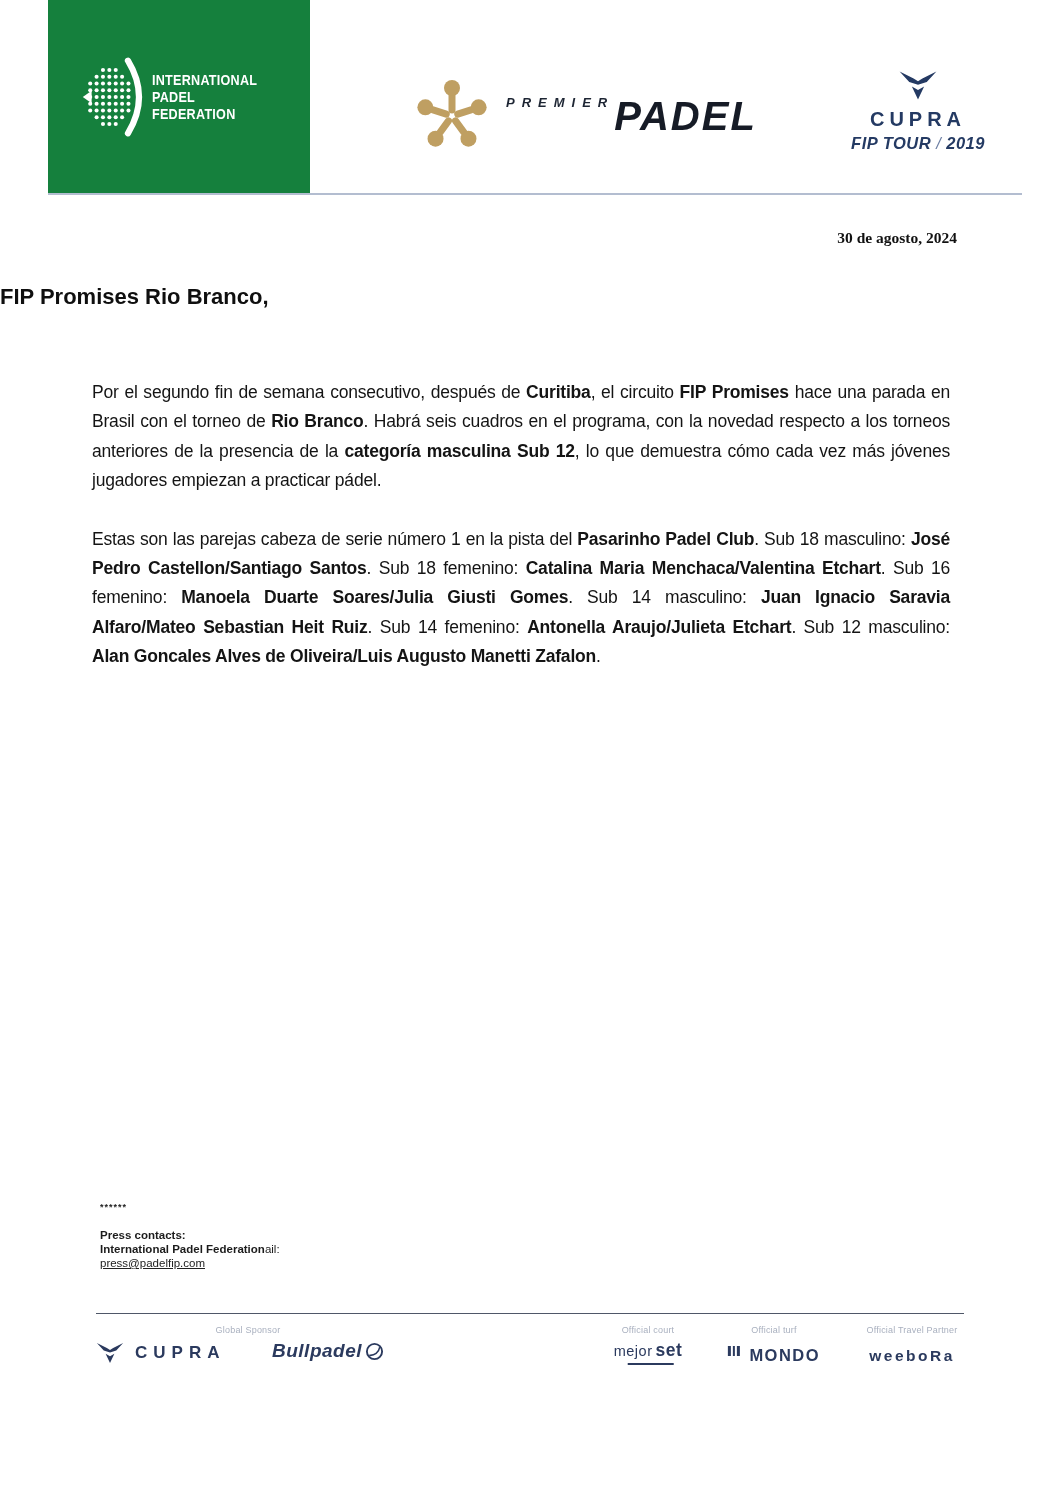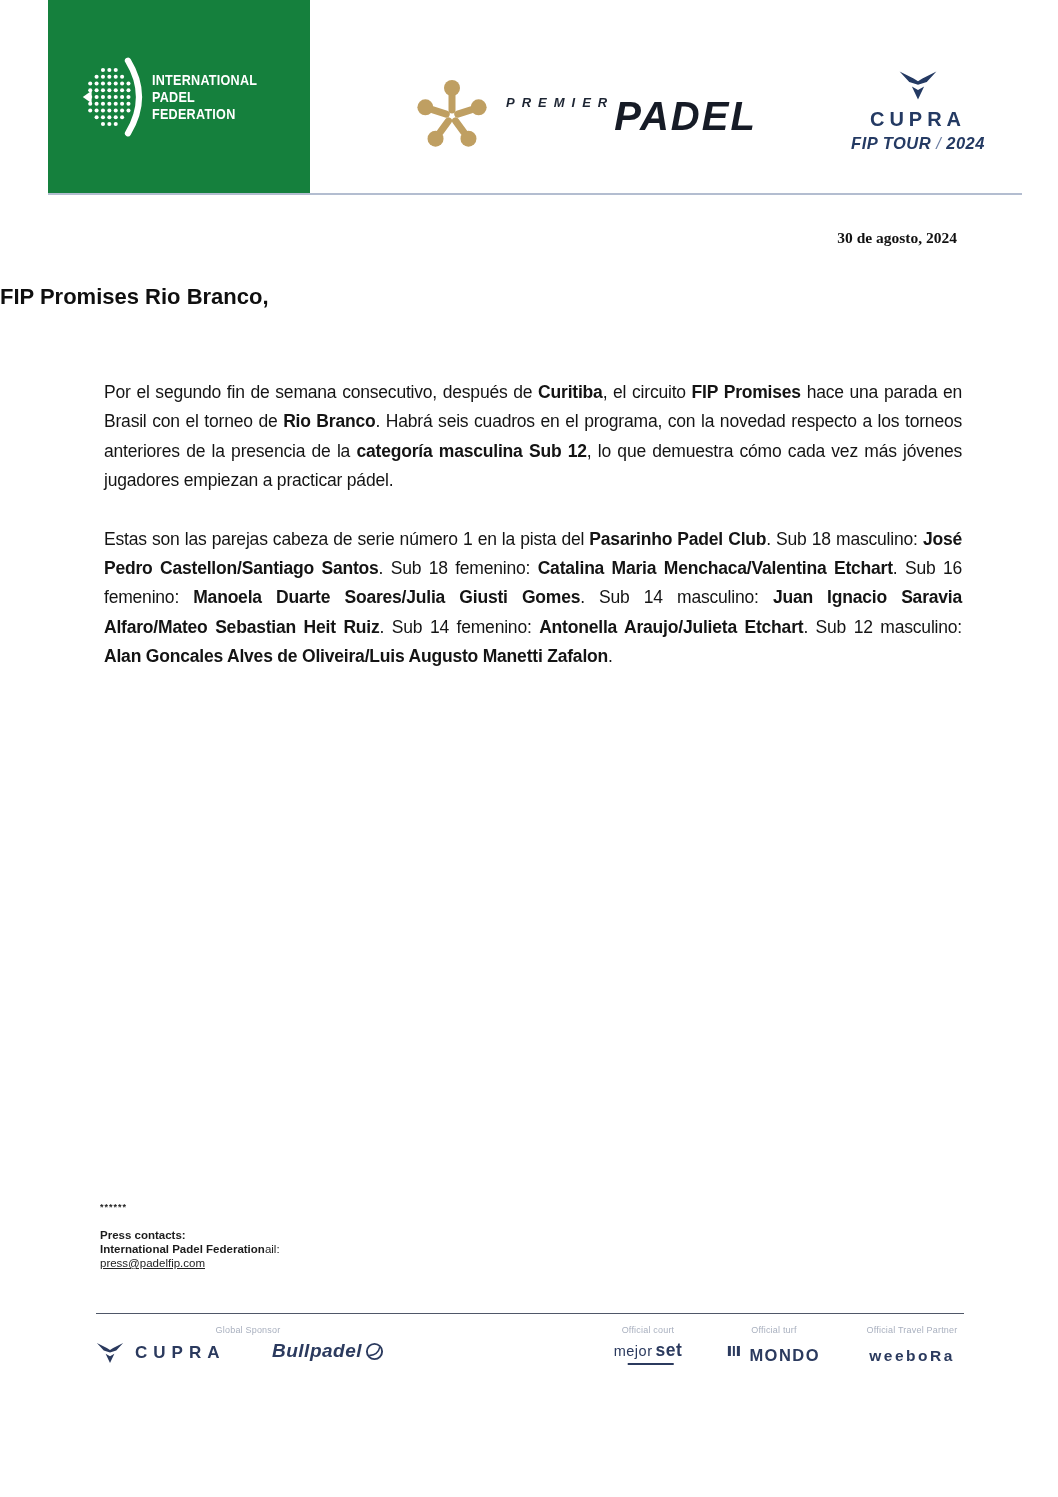--- a/index.html
+++ b/index.html
@@ -21,21 +21,21 @@
   .cupra-lockup{position:absolute;left:843px;top:70px;width:150px;text-align:center;color:#243a63;}
   .cupra-brand{font-size:20px;font-weight:bold;letter-spacing:5px;margin-top:3px;}
   .cupra-tour{font-size:16.5px;font-weight:bold;font-style:italic;letter-spacing:.5px;margin-top:3px;display:flex;justify-content:center;gap:5px;align-items:center;}
   .cupra-tour .slash{font-weight:normal;color:#6c7ea3;}
   .header-line{position:absolute;left:48px;top:193px;width:974px;height:2px;background:#b3bdd0;}
   
   .date{position:absolute;right:101px;top:229px;font-family:"Liberation Serif",serif;
     font-weight:bold;font-size:15.5px;color:#111;}
   .title{position:absolute;left:0;right:0;top:281px;text-align:left;
     font-size:22px;font-weight:bold;color:#0f0f0f;line-height:32px;}
-  .bodytext{position:absolute;left:104px;width:858px;top:378px;
+  .bodytext{position:absolute;left:92px;width:858px;top:378px;
     font-size:17.5px;line-height:29.4px;text-align:justify;color:#141414;letter-spacing:-0.2px;}
   .bodytext p{margin:0;}
   .bodytext p + p{margin-top:29px;}
   .bodytext b{font-weight:bold;}
   
   .press{position:absolute;left:100px;top:1200px;font-size:11.5px;line-height:14px;color:#1c1c1c;}
   .press .stars{font-size:9px;font-weight:bold;letter-spacing:1px;margin-bottom:14px;}
   .press .bold{font-weight:bold;}
   .press a{color:#222;text-decoration:underline;}
   
@@ -149,21 +149,21 @@
 
     <div class="cupra-lockup">
       <svg width="42" height="31" viewBox="0 0 48 34" fill="currentColor">
         <path d="M3,1 L19,9 L24,12 L29,9 L45,1 L34,13 L24,16 L14,13 Z"></path>
         <path d="M17,18 L24,22 L31,18 L24,33 Z"></path>
       </svg>
       <div class="cupra-brand">CUPRA</div>
       <div class="cupra-tour">
         <span>FIP TOUR</span>
         <span class="slash">/</span>
-        <span>2024</span>
+        <span>2019</span>
       </div>
     </div>
 
     <div class="header-line"></div>
   </div>
 
   <div class="date">30 de agosto, 2024</div>
 
   <div class="title">
     <div>FIP Promises Rio Branco,</div>

